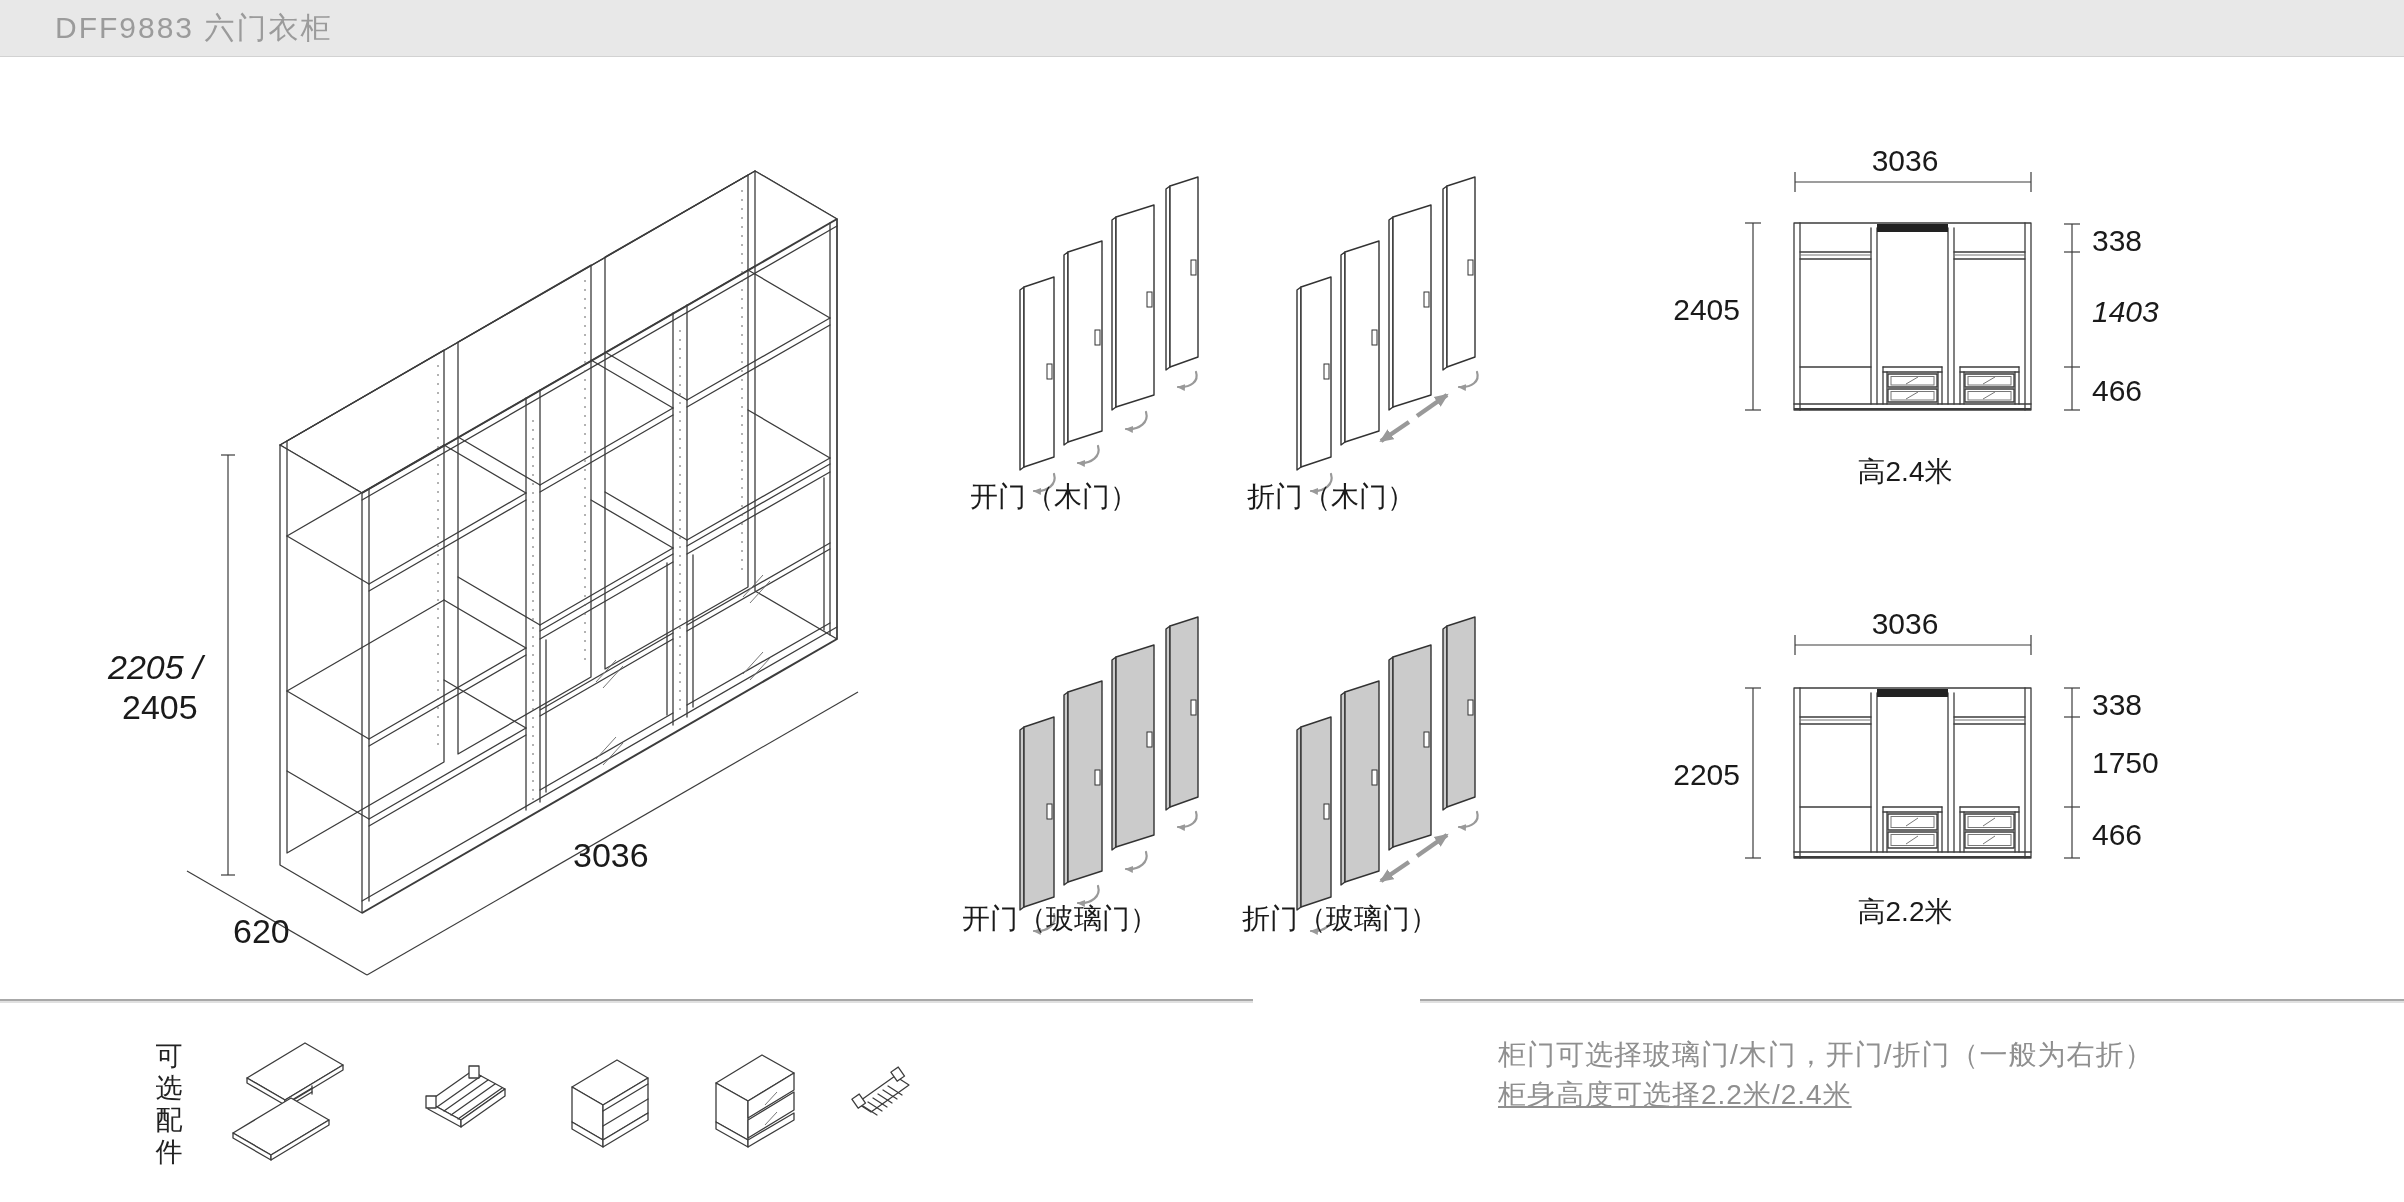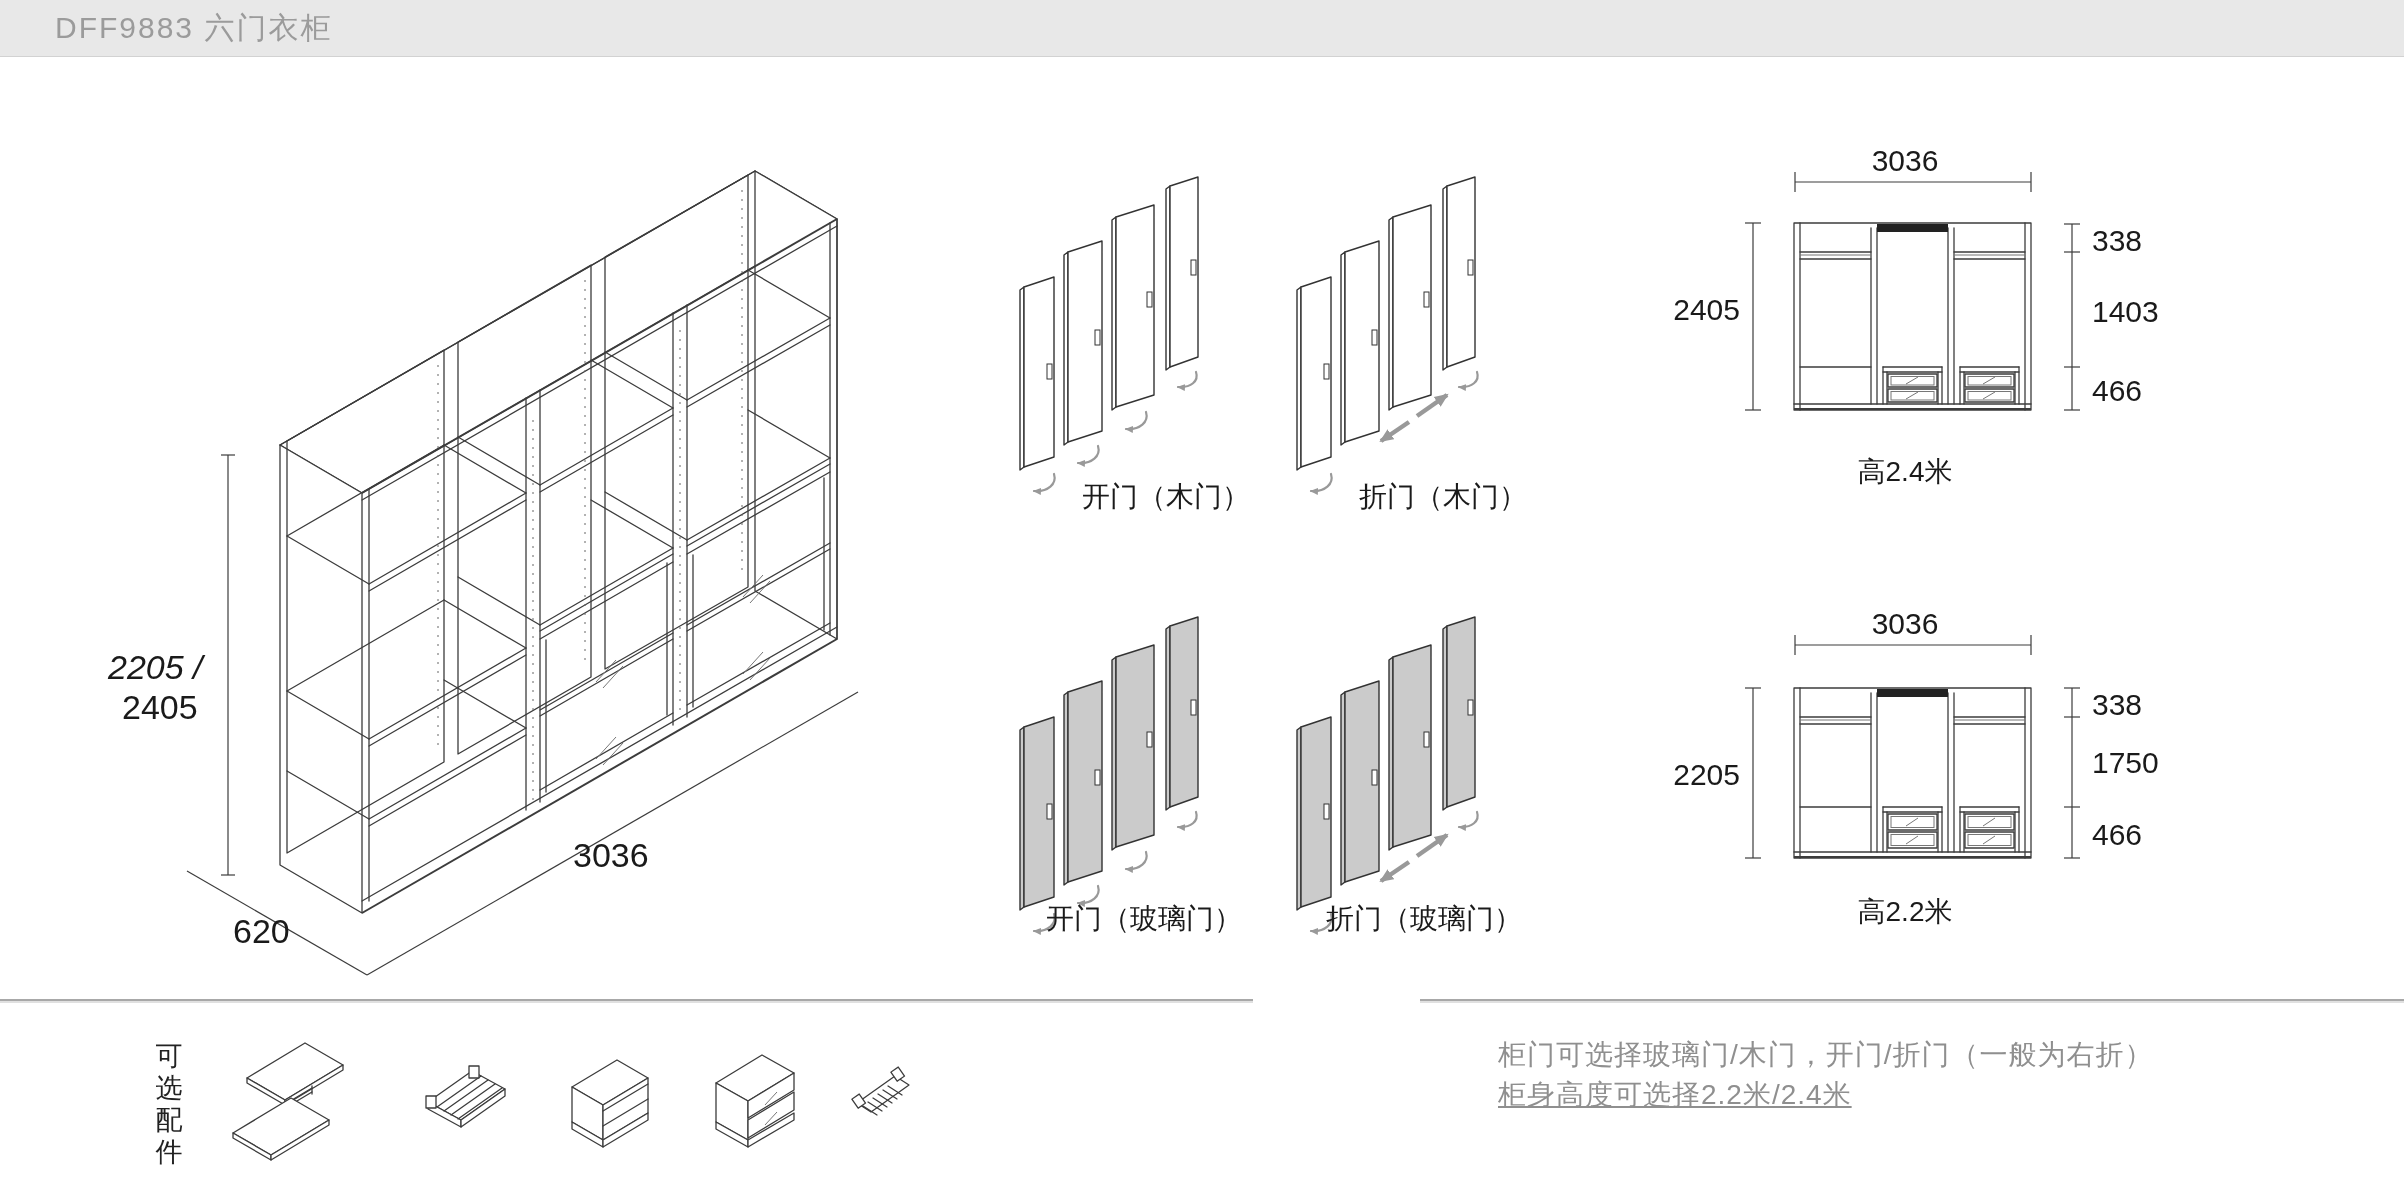--- a/index.html
+++ b/index.html
@@ -31,21 +31,21 @@
   .thin{stroke:#777;stroke-width:1;fill:none;}
   .band{fill:#222;}
   .door-panel{fill:currentColor;stroke:#333;stroke-width:1.4;stroke-linejoin:round;}
   .door-handle{fill:#ffffff;stroke:#333;stroke-width:1;}
   .arr{stroke:#999;stroke-width:2.2;fill:none;stroke-linecap:round;}
   .arrb{stroke:#999;stroke-width:4.5;fill:none;stroke-linecap:butt;}
   
   .lbl{position:absolute;white-space:nowrap;color:#1a1a1a;}
   .dimnum{font-size:34px;}
   .elnum{font-size:30px;}
-  .doorlbl{font-size:28px;text-align:right;}
+  .doorlbl{font-size:28px;text-align:left;}
   .cap{font-size:28px;text-align:center;}
   .tc{text-align:center;}
   .tr{text-align:right;}
   .notes-line{position:absolute;left:1498px;font-size:28px;color:#8f8f8f;letter-spacing:1px;white-space:nowrap;}
   .acc-label{
     position:absolute;left:152px;top:1040px;width:34px;
     font-size:27px;line-height:32px;color:#222;
     word-break:break-all;text-align:center;
   }
   .divider{position:absolute;top:999px;height:2px;background:#a8a8a8;box-shadow:0 2px 0 #e0e0e0;}
@@ -412,21 +412,21 @@
 <div class="lbl dimnum" style="left:233px;top:912px;">620</div>
 
 <div class="lbl doorlbl" style="left:970px;top:478px;width:280px;">开门（木门）</div>
 <div class="lbl doorlbl" style="left:1247px;top:478px;width:280px;">折门（木门）</div>
 <div class="lbl doorlbl" style="left:962px;top:900px;width:280px;">开门（玻璃门）</div>
 <div class="lbl doorlbl" style="left:1242px;top:900px;width:280px;">折门（玻璃门）</div>
 
 <div class="lbl elnum tc" style="left:1825px;top:144px;width:160px;">3036</div>
 <div class="lbl elnum tr" style="left:1620px;top:293px;width:120px;">2405</div>
 <div class="lbl elnum" style="left:2092px;top:224px;">338</div>
-<div class="lbl elnum" style="left:2092px;top:295px;">1403</div>
+<div class="lbl elnum" style="left:2092px;top:295px;font-style:italic;">1403</div>
 <div class="lbl elnum" style="left:2092px;top:374px;">466</div>
 <div class="lbl cap" style="left:1815px;top:453px;width:180px;">高2.4米</div>
 
 <div class="lbl elnum tc" style="left:1825px;top:607px;width:160px;">3036</div>
 <div class="lbl elnum tr" style="left:1620px;top:758px;width:120px;">2205</div>
 <div class="lbl elnum" style="left:2092px;top:688px;">338</div>
 <div class="lbl elnum" style="left:2092px;top:746px;">1750</div>
 <div class="lbl elnum" style="left:2092px;top:818px;">466</div>
 <div class="lbl cap" style="left:1815px;top:893px;width:180px;">高2.2米</div>
 

